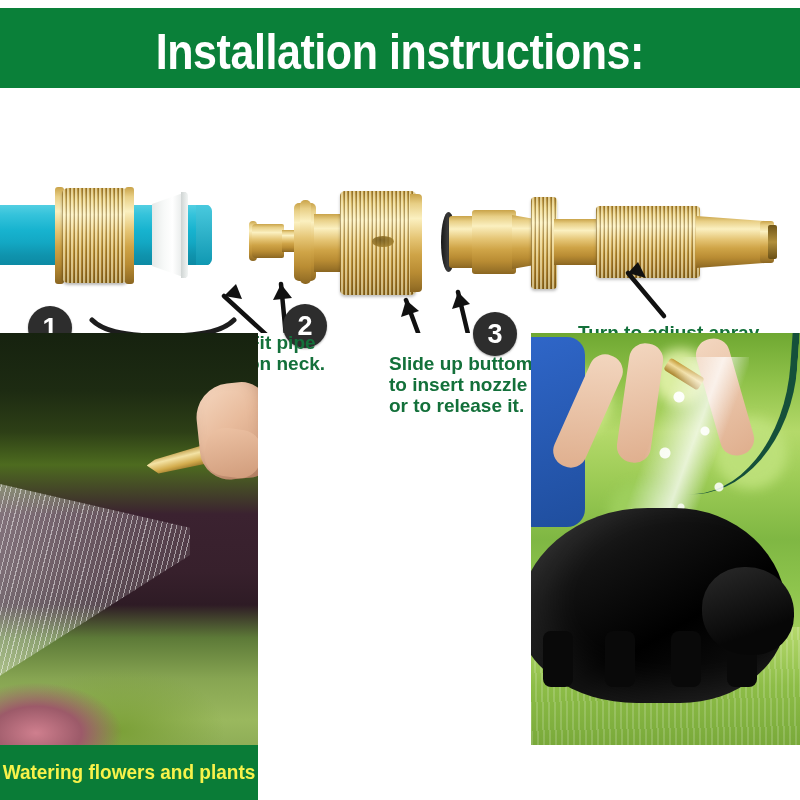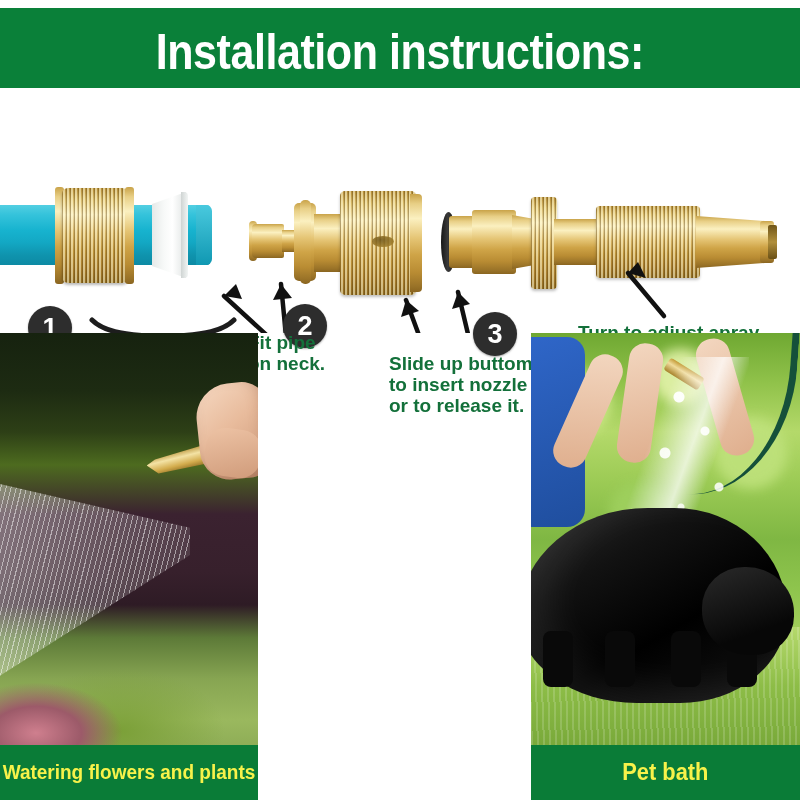--- a/index.html
+++ b/index.html
@@ -334,18 +334,15 @@
         <div class="noz3"></div>
         <div class="splash3"></div>
         <div class="dog">
           <div class="dog-leg l1"></div>
           <div class="dog-leg l2"></div>
           <div class="dog-leg l3"></div>
           <div class="dog-leg l4"></div>
         </div>
         <div class="dog-head"></div>
       </div>
-      <div class="cap-bar">
-        <div class="cap-text">Pet bath</div>
-      </div>
     </div>
   </div>
 </div>
 
 </body></html>

